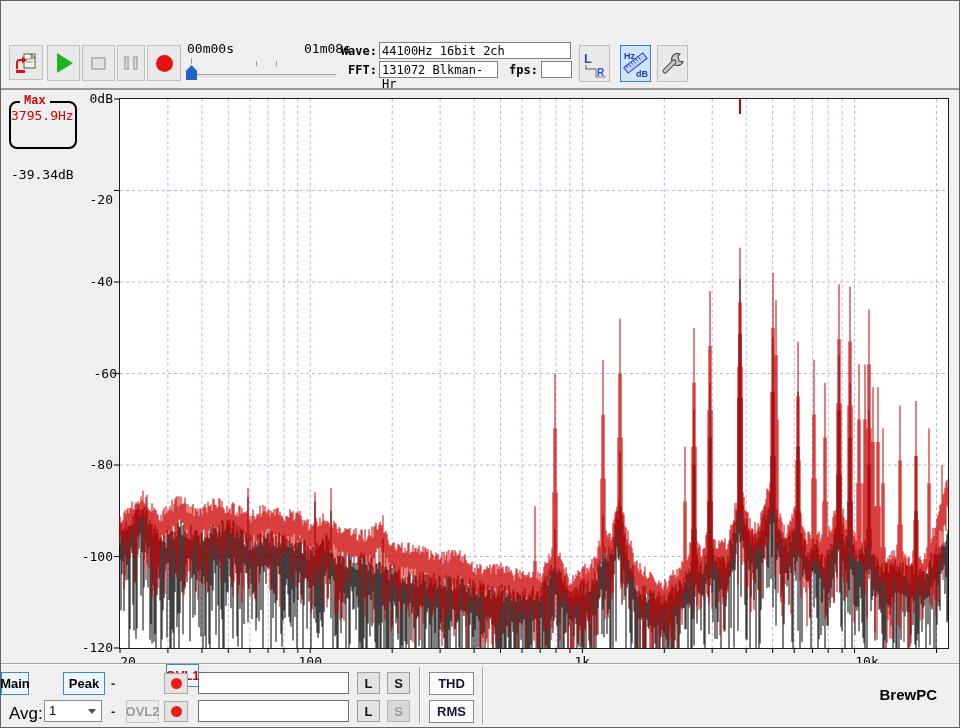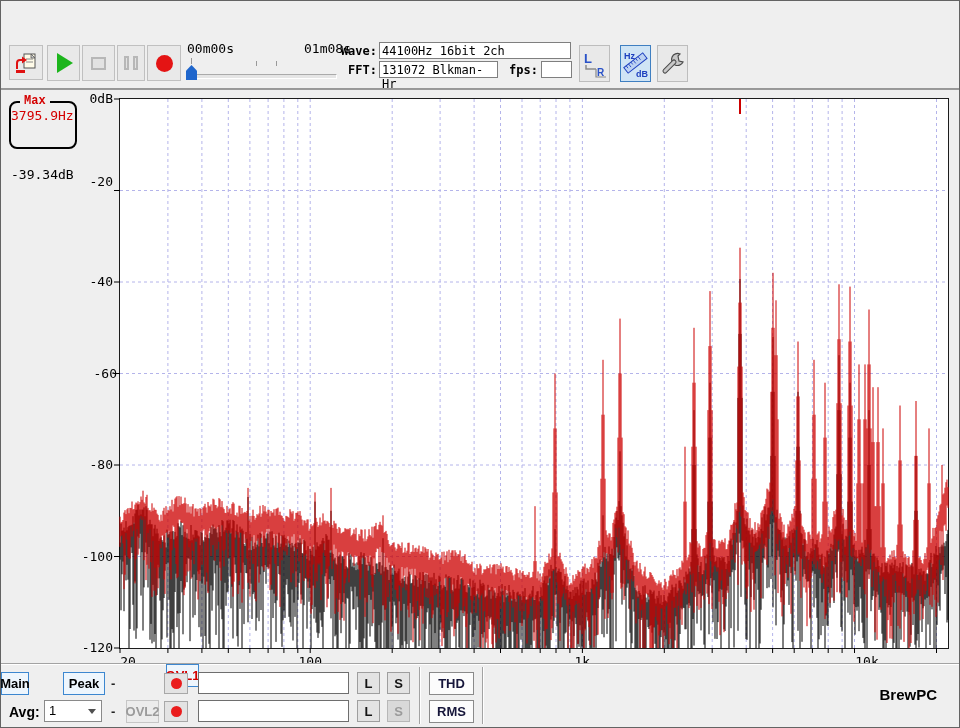--- a/index.html
+++ b/index.html
@@ -54,21 +54,21 @@
   .bbtn { position:absolute; font-size:13px; font-weight:700; display:flex; align-items:center; justify-content:center; }
   .tog { background:#eef6fd; border:1px solid #3c87d0; color:#000; }
   .tog.red { color:#d40000; }
   .tog.off { background:#ececec; border:1px solid #c6c6c6; color:#9b9b9b; }
   .dotbtn { position:absolute; width:24px; height:21px; background:#e3e3e3; border:1px solid #a8a8a8; display:flex; align-items:center; justify-content:center;}
   .dotbtn i { width:11px; height:11px; border-radius:50%; background:#ea1c1c; display:block;}
   .txtfld { position:absolute; width:151px; height:22px; background:#fff; border:1px solid #6e6e6e; font-size:13px; padding:0 3px;}
   .smbtn { background:#e3e3e3; border:1px solid #9e9e9e; color:#141414; }
   .smbtn.off { background:#d9d9d9; border:1px solid #b7b7b7; color:#9b9b9b; }
   .meas { background:#fcfcfc; border:1px solid #8a8a8a; color:#16163a; }
-  .avg-label { position:absolute; font-size:14px; font-weight:700; color:#000;}
+  .avg-label { position:absolute; font-size:17px; font-weight:400; color:#000;}
   .select { position:absolute; background:#fff; border:1px solid #8a8a8a; font-size:13px; padding:2px 4px; }
   .select .chev { position:absolute; right:5px; top:8px; width:0; height:0; border-left:4px solid transparent; border-right:4px solid transparent; border-top:5px solid #505050;}
   .brand { position:absolute; right:22px; top:22px; font-size:15px; font-weight:700; color:#000; }
   .dash { position:absolute; font-size:13px; font-weight:700; color:#222; }
 </style>
 </head>
 <body>
 
 <div class="window">
 
@@ -227,21 +227,21 @@
             <line x1="-6" y1="457.5" x2="0" y2="457.5"></line>
             <line x1="-6" y1="549.0" x2="0" y2="549.0"></line>
           </g>
           <path d="M0 443.6V460.7M1 424.6V511.3M2 431.7V475.3M3 431.4V462.6M4 428.6V512.2M5 432.7V456.5M6 422.1V481.4M7 431.3V465.8M8 428.2V480.7M9 426.9V549.0M10 426.5V530.0M11 426.3V448.4M12 425.7V454.0M13 417.2V505.8M14 424.6V531.6M15 414.5V482.5M16 410.9V539.8M17 410.7V529.4M18 405.7V437.5M19 416.4V449.7M20 410.5V434.8M21 415.4V496.6M22 410.5V453.2M23 410.7V531.6M24 408.4V488.4M25 417.2V453.3M26 407.2V443.6M27 410.6V454.9M28 425.8V488.5M29 425.1V448.0M30 420.8V540.7M31 425.3V524.9M32 425.3V544.4M33 437.2V485.9M34 429.5V542.8M35 425.8V535.0M36 434.5V549.0M37 429.7V496.0M38 434.4V465.8M39 441.9V479.4M40 439.5V501.6M41 438.2V549.0M42 441.1V540.4M43 442.8V511.3M44 436.4V499.0M45 443.5V471.7M46 448.4V465.1M47 430.6V538.6M48 435.6V463.6M49 435.1V500.8M50 432.6V549.0M51 439.9V549.0M52 432.4V530.1M53 432.1V533.8M54 440.3V549.0M55 432.9V493.0M56 438.5V474.7M57 436.9V528.1M58 424.3V514.5M59 427.3V549.0M60 428.4V514.1M61 422.4V482.0M62 436.1V493.3M63 426.2V535.3M64 437.7V490.6M65 432.8V487.6M66 438.6V465.1M67 434.3V483.2M68 439.6V459.2M69 440.0V459.7M70 441.6V542.2M71 426.0V460.8M72 441.2V478.4M73 435.6V518.6M74 438.4V475.5M75 431.1V516.1M76 431.3V492.5M77 431.8V481.0M78 436.5V472.4M79 437.5V528.2M80 446.1V470.9M81 432.8V537.7M82 434.1V484.6M83 441.3V549.0M84 442.7V477.7M85 438.0V537.0M86 438.8V549.0M87 435.6V482.6M88 439.0V492.5M89 439.3V544.8M90 433.7V549.0M91 428.2V486.4M92 435.1V511.7M93 425.5V491.5M94 430.0V461.4M95 428.9V474.4M96 429.9V535.9M97 433.5V466.3M98 438.3V506.5M99 426.1V549.0M100 433.1V462.6M101 437.2V510.4M102 421.0V520.2M103 422.2V549.0M104 432.7V549.0M105 431.2V483.8M106 428.7V506.8M107 421.4V493.4M108 421.5V492.6M109 424.3V459.6M110 420.8V477.5M111 434.4V509.3M112 429.3V487.8M113 420.9V539.5M114 422.0V458.4M115 438.5V465.6M116 431.6V474.1M117 425.4V537.2M118 433.2V547.6M119 438.6V486.2M120 427.6V509.9M121 430.8V473.8M122 429.6V549.0M123 431.7V463.6M124 444.9V525.1M125 446.9V466.0M126 433.0V474.0M127 439.7V474.3M128 398.0V523.3M129 451.2V490.0M130 435.0V470.1M131 451.1V484.7M132 437.9V520.0M133 447.2V495.1M134 449.9V493.3M135 443.6V499.8M136 448.3V531.7M137 445.6V518.8M138 435.6V467.5M139 447.3V522.2M140 434.0V475.4M141 434.8V511.0M142 444.0V467.3M143 447.7V549.0M144 436.7V473.0M145 439.6V466.1M146 439.4V484.8M147 434.4V467.9M148 434.8V467.9M149 444.2V469.5M150 432.6V465.3M151 448.3V549.0M152 432.3V490.7M153 438.8V519.0M154 446.4V494.7M155 448.4V504.1M156 436.7V542.9M157 448.9V501.4M158 443.6V467.1M159 433.7V475.0M160 447.9V475.8M161 444.6V534.8M162 436.1V547.9M163 437.2V521.4M164 435.7V511.5M165 438.9V518.9M166 446.3V485.8M167 440.0V480.1M168 447.9V495.2M169 441.6V517.8M170 444.9V523.3M171 448.5V527.7M172 443.9V490.6M173 446.7V541.5M174 452.1V503.7M175 444.9V517.9M176 443.8V472.4M177 448.1V549.0M178 443.2V500.8M179 444.0V483.9M180 439.3V474.1M181 443.7V495.5M182 454.0V500.6M183 454.5V549.0M184 440.8V506.2M185 442.3V479.0M186 451.2V479.8M187 459.8V529.7M188 447.1V482.5M189 461.4V502.8M190 449.8V488.9M191 451.8V549.0M192 455.7V510.1M193 447.8V486.6M194 457.5V519.6M195 402.6V507.9M196 450.6V523.7M197 443.3V533.6M198 447.2V538.9M199 447.6V534.3M200 445.4V513.6M201 445.1V521.4M202 441.6V527.9M203 439.0V549.0M204 442.1V513.0M205 451.1V477.3M206 435.1V474.2M207 436.7V469.9M208 440.8V499.8M209 440.7V480.1M210 453.7V485.0M211 411.8V519.4M212 453.6V477.3M213 455.1V549.0M214 460.4V481.0M215 458.7V537.3M216 464.6V535.7M217 465.8V549.0M218 457.8V549.0M219 457.3V500.8M220 455.6V494.2M221 464.2V534.2M222 457.2V518.9M223 457.7V503.2M224 460.0V494.2M225 470.1V504.7M226 467.1V549.0M227 468.2V498.9M228 469.4V499.7M229 454.1V549.0M230 460.5V544.7M231 455.4V487.7M232 467.6V492.3M233 463.7V510.5M234 468.4V510.0M235 464.5V487.7M236 471.1V530.8M237 463.4V497.4M238 470.4V508.3M239 457.1V549.0M240 461.3V543.0M241 453.2V549.0M242 465.1V549.0M243 456.3V549.0M244 454.1V539.4M245 458.3V498.7M246 465.8V549.0M247 465.8V549.0M248 471.6V524.6M249 462.8V496.0M250 465.6V537.5M251 458.1V500.8M252 475.1V527.2M253 467.2V492.6M254 475.7V510.4M255 473.9V542.9M256 464.5V549.0M257 464.5V549.0M258 470.0V549.0M259 463.3V526.2M260 463.1V549.0M261 474.5V549.0M262 466.4V523.6M263 439.2V506.1M264 472.3V549.0M265 468.2V510.8M266 467.9V549.0M267 470.5V549.0M268 471.0V549.0M269 481.0V549.0M270 466.0V502.7M271 475.6V549.0M272 469.0V527.7M273 475.7V549.0M274 465.6V502.6M275 471.9V506.4M276 473.8V524.3M277 474.5V518.7M278 472.3V540.6M279 469.6V502.4M280 481.6V549.0M281 484.1V549.0M282 479.8V546.2M283 479.5V549.0M284 482.1V504.9M285 477.8V542.3M286 484.7V549.0M287 485.6V545.1M288 477.6V506.7M289 472.6V549.0M290 475.2V504.1M291 484.4V541.3M292 483.9V514.4M293 480.3V507.8M294 486.5V529.4M295 476.1V549.0M296 477.0V549.0M297 480.6V519.0M298 487.8V517.0M299 479.1V547.2M300 473.3V506.8M301 485.1V506.8M302 481.0V549.0M303 473.0V507.2M304 476.1V549.0M305 482.0V549.0M306 475.1V529.9M307 489.5V513.3M308 475.8V509.3M309 484.0V549.0M310 478.4V525.4M311 481.6V549.0M312 478.3V549.0M313 485.9V511.3M314 473.9V549.0M315 484.6V534.1M316 480.2V549.0M317 489.9V508.4M318 487.0V549.0M319 476.7V549.0M320 477.6V530.7M321 486.1V523.5M322 490.5V532.8M323 488.8V510.2M324 486.3V539.2M325 487.8V549.0M326 475.4V549.0M327 491.4V549.0M328 477.6V549.0M329 477.0V531.1M330 478.8V549.0M331 478.1V522.1M332 490.9V527.6M333 492.4V510.0M334 479.3V510.8M335 489.8V530.0M336 489.4V549.0M337 481.0V523.8M338 476.1V521.5M339 489.6V548.3M340 485.3V549.0M341 479.8V511.4M342 479.0V549.0M343 480.5V511.6M344 486.9V517.1M345 486.2V512.4M346 492.9V549.0M347 493.5V514.7M348 486.0V549.0M349 488.3V549.0M350 479.7V525.9M351 496.8V513.5M352 488.6V549.0M353 481.4V538.0M354 488.1V549.0M355 483.7V531.1M356 496.6V549.0M357 495.2V516.8M358 489.4V548.6M359 498.5V521.8M360 480.7V549.0M361 484.7V549.0M362 486.9V535.0M363 483.9V538.6M364 485.6V533.2M365 498.3V549.0M366 497.4V518.3M367 496.5V522.6M368 485.8V517.1M369 490.9V530.0M370 490.7V518.8M371 499.7V517.9M372 487.9V525.5M373 496.6V549.0M374 491.4V526.5M375 493.5V534.9M376 499.1V549.0M377 497.0V549.0M378 494.1V549.0M379 487.1V549.0M380 497.4V549.0M381 492.6V549.0M382 485.0V549.0M383 491.8V534.7M384 503.2V549.0M385 487.0V549.0M386 498.3V549.0M387 494.1V526.9M388 496.7V538.1M389 486.0V549.0M390 493.2V549.0M391 496.5V549.0M392 501.6V523.1M393 490.8V532.7M394 493.0V549.0M395 499.8V549.0M396 502.7V549.0M397 493.6V534.9M398 492.6V549.0M399 496.1V549.0M400 495.0V523.9M401 496.7V540.7M402 501.1V523.9M403 492.4V549.0M404 497.1V520.6M405 489.1V549.0M406 500.6V549.0M407 500.7V549.0M408 500.2V549.0M409 496.3V549.0M410 494.7V549.0M411 497.4V545.9M412 491.5V549.0M413 487.0V521.5M414 500.9V533.3M415 500.9V520.3M416 496.1V519.7M417 492.5V549.0M418 492.1V549.0M419 502.3V549.0M420 498.0V549.0M421 488.3V518.5M422 496.8V549.0M423 484.0V549.0M424 481.4V532.1M425 477.2V549.0M426 484.3V546.7M427 476.7V549.0M428 486.2V549.0M429 470.4V549.0M430 479.4V549.0M431 465.9V520.5M432 472.1V517.0M433 469.8V534.1M434 470.4V521.8M435 430.1V495.9M436 468.1V495.5M437 473.5V527.3M438 471.9V549.0M439 469.6V549.0M440 472.9V523.9M441 473.1V549.0M442 480.4V508.3M443 485.8V549.0M444 482.4V549.0M445 477.0V534.5M446 490.3V533.4M447 486.8V514.5M448 491.0V549.0M449 498.5V527.6M450 492.9V520.5M451 492.8V549.0M452 500.0V522.3M453 491.0V549.0M454 496.9V537.0M455 488.2V518.8M456 494.1V525.1M457 487.8V549.0M458 490.4V544.8M459 496.4V547.8M460 484.7V526.3M461 481.5V549.0M462 493.8V547.5M463 481.9V549.0M464 479.6V549.0M465 495.6V529.8M466 483.5V549.0M467 492.8V513.4M468 481.5V521.0M469 492.8V541.7M470 493.1V549.0M471 489.4V548.9M472 480.1V549.0M473 480.9V516.4M474 485.4V549.0M475 473.6V516.2M476 480.4V549.0M477 482.6V536.2M478 463.8V509.0M479 466.9V500.4M480 460.5V498.2M481 467.8V490.4M482 462.3V535.1M483 416.3V510.6M484 458.2V538.3M485 447.9V500.4M486 459.6V491.8M487 454.3V534.9M488 462.3V514.5M489 447.4V510.1M490 455.0V549.0M491 455.3V549.0M492 449.7V481.3M493 456.4V549.0M494 438.0V475.6M495 425.2V461.8M496 418.6V542.3M497 412.0V448.3M498 421.0V459.4M499 402.1V461.5M500 352.3V456.3M501 407.2V483.8M502 416.3V505.6M503 423.8V484.7M504 437.3V471.2M505 434.4V497.0M506 457.7V549.0M507 446.3V488.7M508 460.5V484.5M509 461.3V509.7M510 469.9V533.8M511 469.4V549.0M512 471.7V544.3M513 466.2V500.4M514 476.9V512.6M515 488.5V549.0M516 491.2V549.0M517 492.4V549.0M518 497.6V549.0M519 491.9V520.0M520 494.1V549.0M521 495.9V521.0M522 500.4V518.8M523 487.2V549.0M524 495.7V549.0M525 486.3V549.0M526 498.6V549.0M527 503.2V520.7M528 494.3V528.1M529 500.6V530.0M530 490.7V526.9M531 491.5V526.0M532 495.0V533.7M533 493.2V549.0M534 491.5V528.5M535 499.7V544.8M536 504.5V549.0M537 496.8V549.0M538 499.1V525.7M539 491.9V549.0M540 504.6V549.0M541 496.2V538.1M542 506.0V531.2M543 502.9V549.0M544 495.9V533.6M545 501.3V549.0M546 502.1V540.3M547 503.3V549.0M548 497.3V549.0M549 493.7V549.0M550 494.4V523.8M551 491.0V549.0M552 485.6V549.0M553 488.3V549.0M554 497.8V549.0M555 488.2V541.4M556 484.7V517.3M557 493.8V525.6M558 491.6V549.0M559 481.6V549.0M560 481.4V535.0M561 484.1V508.9M562 486.7V510.3M563 489.7V508.7M564 477.8V509.1M565 483.4V530.3M566 472.6V530.2M567 475.7V505.6M568 474.7V549.0M569 469.4V504.2M570 472.6V506.7M571 462.9V549.0M572 430.1V549.0M573 366.0V520.0M574 311.1V546.6M575 366.0V497.9M576 430.1V482.8M577 455.4V524.6M578 459.3V492.2M579 473.0V495.2M580 466.9V494.2M581 463.0V531.4M582 475.2V497.1M583 475.0V496.1M584 471.3V545.6M585 456.8V549.0M586 464.3V485.1M587 455.5V480.4M588 402.6V498.0M589 338.6V535.3M590 283.7V486.6M591 338.6V479.2M592 402.6V493.7M593 448.3V523.2M594 456.5V481.3M595 463.0V539.8M596 461.8V509.7M597 458.1V540.0M598 468.2V523.1M599 458.1V492.4M600 459.0V489.9M601 461.4V549.0M602 458.0V490.7M603 459.3V498.1M604 458.0V530.3M605 463.0V532.0M606 470.0V507.6M607 464.6V491.5M608 457.0V486.9M609 461.9V549.0M610 441.8V477.8M611 439.6V529.2M612 445.7V473.2M613 433.9V470.7M614 422.8V548.5M615 433.9V471.2M616 423.5V455.4M617 412.0V443.6M618 298.9V531.8M619 234.9V434.6M620 180.0V443.6M621 234.9V497.9M622 298.9V441.5M623 406.4V441.8M624 419.2V448.3M625 425.2V505.6M626 427.5V540.1M627 419.6V540.8M628 431.4V462.0M629 431.7V470.6M630 435.4V549.0M631 443.7V498.1M632 430.8V464.3M633 437.7V473.9M634 446.5V500.9M635 435.0V484.6M636 439.1V549.0M637 443.4V469.8M638 437.9V490.8M639 432.2V549.0M640 438.5V544.5M641 429.9V510.8M642 418.4V463.8M643 432.0V499.6M644 415.1V459.1M645 407.5V446.6M646 421.3V438.8M647 415.4V489.2M648 408.7V468.5M649 408.5V488.4M650 392.5V425.1M651 356.9V480.0M652 292.8V457.5M653 237.9V508.4M654 292.8V423.6M655 356.9V490.3M656 418.2V526.4M657 410.7V460.9M658 429.7V451.7M659 430.9V457.8M660 431.0V475.5M661 433.4V498.4M662 440.5V491.5M663 438.5V549.0M664 447.1V525.4M665 438.4V474.0M666 446.4V474.1M667 439.1V487.3M668 452.9V481.4M669 437.2V505.9M670 432.2V467.8M671 443.7V474.1M672 430.7V543.1M673 434.0V549.0M674 429.4V458.2M675 431.1V472.1M676 411.8V481.7M677 347.7V462.4M678 292.8V531.8M679 347.7V457.4M680 411.8V549.0M681 433.8V459.3M682 435.2V542.8M683 446.0V477.7M684 440.1V470.3M685 440.4V475.0M686 457.7V480.2M687 456.8V482.6M688 453.1V482.4M689 460.7V482.2M690 454.5V518.4M691 449.2V549.0M692 452.3V473.8M693 439.8V472.2M694 450.8V508.4M695 445.1V474.9M696 445.5V499.2M697 441.0V518.9M698 448.4V549.0M699 455.6V540.3M700 459.9V479.3M701 455.9V536.2M702 454.7V503.4M703 466.8V527.0M704 468.4V489.9M705 457.8V549.0M706 463.4V516.5M707 451.5V526.5M708 452.1V527.1M709 455.1V493.5M710 449.5V508.7M711 444.8V488.9M712 451.5V498.6M713 445.8V479.8M714 435.5V504.0M715 429.6V465.3M716 427.5V473.4M717 375.2V478.8M718 311.1V452.6M719 256.2V450.6M720 311.1V492.8M721 375.2V528.0M722 435.1V532.5M723 424.7V462.4M724 440.4V501.7M725 447.8V549.0M726 436.8V472.2M727 437.8V483.5M728 402.6V513.7M729 338.6V491.3M730 283.7V515.8M731 338.6V470.6M732 402.6V549.0M733 445.9V476.2M734 445.6V505.2M735 457.3V535.7M736 451.1V508.1M737 457.6V511.7M738 462.4V507.7M739 450.8V532.2M740 454.6V487.9M741 450.6V499.5M742 447.7V523.7M743 453.8V538.9M744 455.9V544.2M745 440.9V549.0M746 448.1V472.5M747 430.1V549.0M748 366.0V470.3M749 311.1V475.4M750 366.0V470.5M751 430.1V512.2M752 456.8V500.9M753 454.8V497.1M754 454.6V491.6M755 457.2V541.7M756 467.9V498.2M757 458.5V492.7M758 461.2V495.7M759 466.9V510.9M760 476.4V508.4M761 468.1V513.7M762 464.2V534.7M763 473.7V549.0M764 473.1V549.0M765 463.5V541.4M766 467.1V549.0M767 464.1V504.2M768 472.9V508.4M769 474.4V506.0M770 465.5V515.8M771 466.8V508.0M772 463.7V498.1M773 469.2V549.0M774 465.7V543.9M775 460.9V493.9M776 472.1V549.0M777 467.0V549.0M778 472.5V493.7M779 468.5V549.0M780 464.1V493.7M781 473.0V540.7M782 467.6V494.1M783 463.1V513.0M784 477.8V495.9M785 476.7V517.6M786 465.4V497.9M787 466.7V512.6M788 482.3V549.0M789 467.9V513.0M790 484.1V547.7M791 466.4V535.8M792 463.9V498.7M793 467.5V526.0M794 475.3V501.4M795 411.8V545.7M796 356.9V549.0M797 411.8V541.5M798 475.8V535.0M799 470.0V548.6M800 473.4V497.1M801 469.5V505.2M802 475.5V533.0M803 472.3V509.3M804 472.2V507.2M805 481.8V500.5M806 475.1V549.0M807 474.2V498.9M808 475.1V525.5M809 463.4V497.5M810 461.0V546.0M811 453.9V487.9M812 468.1V510.4M813 464.9V484.3M814 454.4V549.0M815 455.5V480.8M816 447.0V549.0M817 455.9V525.9M818 456.2V486.4M819 448.1V507.2M820 454.2V511.6M821 447.6V474.8M822 445.6V471.6M823 447.4V470.7M824 443.7V466.6M825 447.2V495.0M826 442.2V478.1M827 435.0V523.5M828 430.9V520.9" stroke="#000000" stroke-width="1" fill="none"></path>
           <path d="M0 417.7V447.9M1 423.4V437.4M2 422.8V436.2M3 421.0V444.4M4 413.6V490.2M5 411.2V475.7M6 415.1V434.0M7 410.3V440.7M8 409.1V457.9M9 414.2V459.7M10 408.9V459.5M11 409.1V427.4M12 402.5V437.6M13 410.4V431.8M14 410.1V423.7M15 405.6V484.4M16 403.5V460.2M17 404.4V430.1M18 402.3V455.7M19 405.1V438.9M20 403.1V419.7M21 397.5V417.0M22 400.8V421.1M23 391.7V418.2M24 403.4V461.2M25 404.7V420.6M26 398.0V481.1M27 395.8V465.8M28 408.9V434.0M29 411.3V469.7M30 411.2V430.4M31 412.6V463.2M32 404.3V497.9M33 411.9V441.9M34 408.7V491.7M35 410.7V468.8M36 410.9V496.7M37 414.6V479.4M38 415.9V489.2M39 420.8V468.3M40 422.4V445.1M41 415.7V449.2M42 421.8V436.6M43 411.8V436.3M44 408.8V480.4M45 415.6V494.9M46 407.2V434.0M47 413.9V432.8M48 410.9V438.7M49 411.6V431.8M50 407.2V471.1M51 410.5V480.4M52 400.8V451.2M53 412.5V426.5M54 405.1V427.9M55 399.6V448.9M56 398.3V465.0M57 397.2V479.3M58 407.8V477.9M59 397.1V420.5M60 406.2V420.7M61 397.6V423.2M62 404.8V424.0M63 405.1V423.8M64 404.1V496.2M65 398.6V488.9M66 404.5V476.7M67 413.5V430.2M68 405.1V472.5M69 413.5V448.3M70 407.5V471.6M71 414.6V479.8M72 407.4V443.8M73 405.0V451.8M74 417.5V465.2M75 409.6V439.8M76 409.4V442.7M77 412.5V439.4M78 409.8V500.5M79 417.0V475.1M80 409.1V482.2M81 410.1V432.4M82 416.3V465.7M83 408.7V431.6M84 407.2V430.1M85 404.8V485.6M86 408.4V435.9M87 413.7V473.6M88 403.0V494.1M89 406.7V432.3M90 407.5V429.2M91 405.4V457.1M92 411.9V426.6M93 399.7V446.1M94 400.5V427.8M95 405.9V461.9M96 406.0V429.9M97 409.2V450.5M98 407.5V427.9M99 399.1V442.8M100 400.3V468.8M101 408.1V481.7M102 402.1V426.3M103 408.4V451.6M104 410.1V467.4M105 413.8V450.7M106 414.1V431.3M107 406.9V434.0M108 413.2V458.9M109 410.4V431.3M110 409.3V434.3M111 414.8V433.5M112 404.9V485.3M113 403.2V497.7M114 404.6V482.7M115 416.0V440.4M116 416.6V432.4M117 413.6V435.6M118 417.6V495.0M119 406.7V481.8M120 406.9V433.5M121 414.9V433.8M122 409.0V503.7M123 414.4V490.1M124 413.5V435.3M125 412.9V443.9M126 414.0V439.5M127 411.9V459.5M128 388.9V483.8M129 421.6V449.4M130 417.0V497.7M131 423.2V442.1M132 416.8V438.2M133 410.7V464.9M134 417.0V436.2M135 420.7V491.7M136 418.8V502.3M137 415.2V441.8M138 416.4V439.4M139 414.5V483.6M140 406.8V447.6M141 417.8V438.8M142 414.5V432.6M143 406.0V468.3M144 412.3V471.5M145 407.2V448.4M146 412.6V433.6M147 414.8V430.0M148 410.8V469.7M149 410.8V429.9M150 417.3V491.1M151 412.0V485.7M152 413.8V450.6M153 413.5V446.2M154 410.2V435.0M155 416.6V464.7M156 409.9V497.2M157 409.4V435.4M158 408.6V443.9M159 416.0V453.6M160 412.7V507.9M161 416.3V436.8M162 416.9V461.2M163 418.9V451.3M164 421.8V448.1M165 422.5V452.4M166 416.9V444.4M167 417.3V456.2M168 417.9V437.3M169 418.8V444.3M170 410.2V446.2M171 412.6V483.3M172 414.5V437.6M173 412.2V474.3M174 421.8V435.2M175 419.8V448.3M176 413.9V488.1M177 413.8V450.0M178 412.3V441.5M179 416.0V462.4M180 412.1V436.2M181 416.7V504.7M182 420.6V445.2M183 426.4V440.3M184 421.3V481.9M185 421.6V456.6M186 424.1V454.9M187 420.5V478.7M188 420.4V488.9M189 431.7V479.4M190 429.6V447.3M191 425.0V514.7M192 427.3V505.9M193 426.3V465.5M194 424.2V445.8M195 393.4V488.8M196 418.9V473.7M197 422.8V482.3M198 428.0V464.4M199 426.3V465.7M200 418.5V463.9M201 426.4V501.1M202 423.4V475.4M203 414.4V453.8M204 421.9V444.4M205 421.5V456.9M206 424.6V484.9M207 421.9V508.3M208 422.6V498.7M209 424.1V467.3M210 427.9V451.6M211 388.9V451.0M212 426.0V470.1M213 428.9V462.1M214 421.8V445.6M215 424.5V514.8M216 424.5V449.7M217 429.8V499.4M218 433.9V512.9M219 428.0V453.3M220 429.2V520.9M221 434.5V505.0M222 433.9V452.4M223 432.9V453.2M224 432.7V521.7M225 429.2V484.4M226 429.8V478.8M227 430.6V456.6M228 429.8V453.3M229 430.5V483.4M230 429.0V454.8M231 437.3V455.7M232 436.0V457.4M233 434.5V458.1M234 430.4V466.8M235 435.1V456.4M236 428.8V457.5M237 441.1V457.0M238 442.1V466.1M239 435.1V470.3M240 437.1V500.5M241 430.4V479.3M242 430.8V458.9M243 439.4V456.8M244 442.4V459.5M245 430.3V517.9M246 442.2V456.9M247 440.2V503.4M248 437.4V464.1M249 430.2V466.9M250 436.0V456.5M251 437.4V476.3M252 427.7V488.0M253 438.7V524.2M254 427.7V459.4M255 427.0V475.0M256 423.9V453.1M257 430.4V449.4M258 430.5V449.9M259 425.8V472.8M260 422.8V448.2M261 425.8V476.1M262 426.6V453.1M263 416.3V506.5M264 433.9V453.9M265 433.0V521.4M266 431.9V509.4M267 434.9V458.8M268 441.1V498.0M269 445.0V463.6M270 447.4V483.8M271 446.4V532.7M272 445.9V466.9M273 443.9V466.3M274 443.3V468.8M275 448.4V490.6M276 451.7V490.9M277 449.7V499.5M278 444.8V534.8M279 445.6V486.3M280 447.0V486.7M281 449.0V511.6M282 443.4V468.0M283 454.1V488.6M284 453.3V476.7M285 448.7V469.4M286 453.7V491.3M287 451.7V468.3M288 443.9V510.7M289 443.7V518.4M290 455.0V470.3M291 453.0V475.7M292 452.6V469.8M293 446.1V543.2M294 453.0V513.9M295 449.3V469.8M296 448.7V520.3M297 452.9V502.0M298 449.7V479.4M299 446.5V510.9M300 454.8V541.3M301 452.3V481.3M302 452.8V509.6M303 447.4V524.7M304 453.7V488.9M305 448.2V473.6M306 449.7V498.0M307 452.6V474.0M308 450.0V498.9M309 460.9V483.4M310 458.7V505.1M311 451.4V497.7M312 454.4V519.1M313 455.8V515.5M314 461.0V486.0M315 457.4V496.3M316 453.5V487.4M317 455.7V494.9M318 454.9V508.5M319 460.7V483.0M320 460.1V482.1M321 458.6V515.6M322 452.9V547.1M323 465.0V529.2M324 452.6V538.9M325 461.3V479.3M326 456.3V478.3M327 452.3V518.1M328 463.2V513.2M329 450.8V479.1M330 460.8V478.7M331 453.7V494.5M332 451.4V509.8M333 451.3V485.5M334 456.9V537.3M335 451.2V529.6M336 453.5V507.8M337 457.5V519.4M338 455.1V517.3M339 455.4V504.2M340 451.4V490.9M341 462.1V478.0M342 457.6V480.6M343 464.0V514.1M344 457.3V507.4M345 455.2V499.0M346 461.0V528.0M347 463.8V549.0M348 465.0V484.6M349 464.3V485.3M350 466.2V487.5M351 465.0V500.8M352 462.7V514.6M353 472.4V501.8M354 473.7V496.0M355 469.2V497.6M356 475.7V513.8M357 465.1V492.1M358 469.4V495.1M359 469.2V500.2M360 464.7V548.0M361 466.5V496.5M362 475.5V494.5M363 474.0V549.0M364 470.3V512.4M365 470.7V491.4M366 470.1V543.5M367 467.2V539.6M368 469.2V549.0M369 469.2V488.8M370 465.4V520.5M371 474.4V492.4M372 468.3V545.2M373 465.9V549.0M374 465.3V528.6M375 465.4V489.0M376 475.3V543.5M377 465.0V519.7M378 470.0V520.3M379 466.3V539.3M380 470.1V501.4M381 464.3V509.6M382 469.5V489.7M383 467.6V495.9M384 473.3V531.6M385 474.0V534.6M386 467.2V491.0M387 467.1V495.8M388 473.0V491.8M389 468.1V503.1M390 472.4V531.7M391 470.9V499.2M392 473.6V500.1M393 476.4V508.5M394 481.2V500.1M395 475.4V523.3M396 469.2V499.8M397 470.0V549.0M398 474.1V496.1M399 478.4V497.1M400 471.3V512.0M401 479.8V497.5M402 473.6V527.1M403 472.0V503.2M404 475.8V512.2M405 476.0V504.6M406 478.0V498.0M407 475.6V544.5M408 476.2V519.1M409 473.1V515.4M410 479.1V499.5M411 478.4V507.2M412 478.2V498.7M413 472.8V497.8M414 462.1V541.8M415 407.2V500.5M416 462.1V549.0M417 479.3V530.9M418 472.4V506.0M419 481.5V549.0M420 474.7V499.8M421 483.2V497.8M422 477.5V501.7M423 474.2V499.7M424 467.8V519.8M425 462.8V549.0M426 464.7V530.0M427 463.8V530.2M428 463.8V484.0M429 454.6V478.6M430 460.5V477.1M431 457.8V541.1M432 449.4V529.2M433 393.4V471.8M434 329.4V470.9M435 274.5V518.5M436 329.4V469.6M437 393.4V483.4M438 457.3V504.7M439 457.6V491.4M440 453.8V541.9M441 460.3V508.3M442 462.5V497.6M443 464.7V494.5M444 469.9V488.3M445 474.9V500.6M446 468.3V494.0M447 474.6V506.5M448 477.8V549.0M449 486.4V500.1M450 485.5V505.8M451 483.8V549.0M452 485.4V549.0M453 476.1V512.7M454 482.1V549.0M455 479.8V506.2M456 475.1V501.9M457 477.0V505.1M458 471.2V545.1M459 472.7V504.2M460 472.9V531.2M461 478.5V508.9M462 469.9V535.2M463 467.3V495.8M464 468.2V549.0M465 464.6V531.4M466 474.9V490.3M467 468.8V518.1M468 469.9V522.3M469 473.2V528.1M470 467.9V546.1M471 465.1V490.4M472 460.1V489.5M473 468.8V494.7M474 457.8V548.3M475 459.6V536.9M476 458.6V487.6M477 459.5V473.6M478 448.1V535.7M479 441.8V499.5M480 446.3V464.9M481 379.7V461.2M482 315.7V463.1M483 260.8V458.8M484 315.7V453.2M485 379.7V519.8M486 431.3V454.4M487 435.8V454.0M488 438.5V519.0M489 434.3V455.1M490 434.5V477.3M491 441.5V494.0M492 438.0V500.4M493 423.9V493.7M494 420.5V449.7M495 413.8V459.2M496 412.3V429.1M497 407.7V438.3M498 338.6V453.5M499 274.5V428.7M500 219.6V445.6M501 274.5V489.7M502 338.6V488.3M503 413.2V450.1M504 415.2V500.9M505 427.3V485.3M506 428.5V460.3M507 439.9V461.2M508 431.4V480.7M509 444.6V462.1M510 446.5V510.5M511 441.8V480.2M512 448.8V470.2M513 453.9V482.4M514 462.9V476.7M515 466.5V488.4M516 462.8V524.4M517 461.6V486.5M518 469.5V499.2M519 472.7V495.4M520 464.0V549.0M521 470.4V511.3M522 475.4V505.3M523 477.3V549.0M524 472.4V510.5M525 467.7V549.0M526 477.5V494.2M527 480.0V495.2M528 479.3V495.7M529 478.5V497.9M530 473.0V549.0M531 473.8V549.0M532 476.0V549.0M533 477.8V549.0M534 480.2V528.0M535 482.5V518.1M536 483.9V507.2M537 486.4V521.5M538 484.6V549.0M539 481.4V536.5M540 484.6V531.9M541 483.2V509.3M542 488.6V509.6M543 490.9V549.0M544 486.4V521.0M545 479.8V536.7M546 482.8V507.3M547 490.4V504.5M548 487.3V525.1M549 481.6V545.2M550 476.8V529.1M551 475.6V539.9M552 477.2V501.7M553 471.2V549.0M554 475.7V508.6M555 476.0V508.8M556 479.2V497.1M557 470.1V549.0M558 477.2V506.8M559 469.4V489.3M560 468.3V520.6M561 470.6V506.7M562 461.7V525.9M563 463.5V494.3M564 402.6V491.6M565 347.7V480.5M566 402.6V495.4M567 461.3V484.3M568 458.4V484.6M569 455.7V509.1M570 443.1V467.6M571 444.3V475.7M572 347.7V493.4M573 283.7V474.4M574 228.8V513.7M575 283.7V486.6M576 347.7V487.3M577 442.2V506.9M578 448.5V466.2M579 444.4V510.8M580 446.7V481.7M581 457.5V508.9M582 457.7V476.3M583 450.0V474.8M584 448.9V500.5M585 448.9V470.9M586 436.1V459.3M587 433.2V494.6M588 311.1V485.7M589 247.1V505.1M590 192.1V443.9M591 247.1V462.4M592 311.1V510.0M593 440.7V473.2M594 440.0V467.1M595 440.8V465.4M596 449.2V468.2M597 450.2V472.6M598 449.3V468.5M599 441.7V502.8M600 444.6V536.2M601 442.6V481.5M602 440.8V470.5M603 442.9V505.2M604 443.8V533.2M605 439.3V488.7M606 450.3V500.0M607 450.1V470.5M608 445.3V493.8M609 441.5V473.2M610 430.7V476.7M611 425.8V450.6M612 426.0V460.6M613 424.6V440.9M614 421.0V435.8M615 404.2V463.6M616 410.3V426.0M617 403.5V429.5M618 267.6V485.9M619 203.6V413.2M620 148.7V407.2M621 203.6V417.6M622 267.6V465.6M623 393.5V449.5M624 398.1V462.3M625 411.0V464.6M626 411.9V489.1M627 413.2V499.8M628 413.5V487.5M629 428.8V443.5M630 419.1V443.9M631 431.4V512.9M632 428.8V448.2M633 430.3V480.5M634 434.9V510.7M635 423.1V453.0M636 433.6V452.2M637 431.1V451.8M638 424.3V450.1M639 428.1V446.5M640 425.5V444.6M641 413.6V499.3M642 411.6V434.6M643 410.8V449.5M644 407.3V444.9M645 405.1V460.5M646 399.8V448.0M647 389.6V465.8M648 390.6V427.7M649 392.7V439.9M650 383.6V415.5M651 292.8V408.6M652 228.8V412.3M653 173.8V400.3M654 228.8V415.6M655 256.2V476.3M656 201.3V423.6M657 256.2V445.0M658 320.3V494.1M659 419.7V435.0M660 414.3V441.3M661 418.1V503.2M662 422.8V517.4M663 433.1V449.7M664 425.6V505.8M665 440.4V484.9M666 439.6V457.2M667 434.6V465.6M668 425.3V478.7M669 427.5V449.0M670 421.6V446.0M671 422.6V514.8M672 414.8V468.2M673 418.6V439.2M674 409.9V454.1M675 407.0V475.6M676 361.4V431.0M677 297.4V427.5M678 242.5V455.6M679 297.4V453.7M680 361.4V481.8M681 414.5V498.9M682 426.7V460.0M683 428.1V444.5M684 430.7V488.5M685 433.4V452.4M686 441.3V493.5M687 444.8V527.2M688 433.2V459.8M689 432.7V488.7M690 435.6V519.6M691 440.0V478.7M692 379.7V462.3M693 315.7V459.3M694 260.8V465.3M695 315.7V449.3M696 379.7V469.6M697 435.6V461.4M698 434.4V462.4M699 432.4V470.7M700 443.1V458.3M701 439.4V475.4M702 435.3V483.8M703 402.6V474.8M704 338.6V465.9M705 283.7V520.1M706 338.6V514.5M707 402.6V467.8M708 437.9V487.9M709 427.6V453.7M710 431.6V504.1M711 433.4V448.2M712 430.2V461.8M713 418.1V450.4M714 412.1V501.7M715 415.3V439.9M716 410.7V450.2M717 304.2V493.2M718 240.2V442.1M719 185.3V440.5M720 240.2V494.3M721 304.2V463.0M722 416.5V478.6M723 410.0V440.2M724 418.6V482.0M725 430.2V455.8M726 421.0V498.2M727 429.8V498.4M728 306.5V480.9M729 242.5V436.7M730 187.6V432.7M731 242.5V456.8M732 306.5V458.3M733 430.9V449.2M734 437.2V522.7M735 433.9V457.6M736 441.9V460.7M737 384.3V459.1M738 320.3V459.5M739 265.4V464.2M740 320.3V463.4M741 384.3V467.0M742 443.5V457.9M743 384.3V460.5M744 320.3V490.5M745 265.4V495.3M746 320.3V449.2M747 329.4V518.8M748 265.4V445.4M749 210.5V479.9M750 265.4V453.9M751 329.4V450.8M752 343.1V487.9M753 288.2V471.6M754 343.1V463.1M755 407.2V533.3M756 407.2V470.0M757 343.1V540.7M758 288.2V472.8M759 343.1V473.4M760 407.2V484.8M761 448.3V510.7M762 384.3V482.4M763 329.4V477.9M764 384.3V480.4M765 448.3V497.5M766 463.8V480.4M767 462.3V544.0M768 459.0V521.1M769 460.4V491.0M770 455.6V539.5M771 460.3V527.0M772 451.7V539.8M773 458.0V476.0M774 451.2V503.5M775 457.9V474.2M776 459.5V481.9M777 445.8V493.2M778 425.5V526.9M779 361.4V486.9M780 306.5V529.6M781 361.4V511.2M782 425.5V495.6M783 452.4V474.4M784 458.6V542.9M785 455.0V479.1M786 458.2V478.5M787 466.2V492.1M788 458.9V498.5M789 457.7V549.0M790 465.4V515.8M791 467.8V544.0M792 464.8V479.5M793 451.4V502.8M794 420.9V515.0M795 356.9V496.8M796 302.0V494.6M797 356.9V475.5M798 420.9V490.7M799 459.2V480.9M800 458.1V521.4M801 461.0V476.6M802 464.0V498.5M803 465.1V520.1M804 460.2V485.5M805 454.1V495.4M806 460.0V491.9M807 448.3V470.9M808 384.3V468.6M809 329.4V497.1M810 384.3V505.8M811 443.9V463.9M812 439.5V507.8M813 428.9V495.9M814 437.1V479.0M815 429.0V500.8M816 428.3V517.9M817 419.6V470.3M818 416.2V503.6M819 412.5V460.8M820 406.2V431.8M821 404.8V465.9M822 366.0V432.4M823 395.4V481.0M824 394.3V426.6M825 388.7V425.4M826 383.2V431.8M827 380.6V406.5M828 388.2V408.8" stroke="#cc0000" stroke-width="1" fill="none"></path>
           <line x1="620.0" y1="0" x2="620.0" y2="15" stroke="#cc0000" stroke-width="2"></line>
         </svg>
     </div>
     <div id="ylabels">
         <div class="ylab" style="top: 1px; left: 4px;">0dB</div>
-        <div class="ylab" style="top: 84px; left: 4px;">-20</div>
+        <div class="ylab" style="top: 102px; left: 4px;">-20</div>
         <div class="ylab" style="top: 184px; left: 4px;">-40</div>
         <div class="ylab" style="top: 275.5px; left: 8px;">-60</div>
         <div class="ylab" style="top: 367px; left: 4px;">-80</div>
         <div class="ylab" style="top: 458.5px; left: 4px;">-100</div>
         <div class="ylab" style="top: 550px; left: 4px;">-120</div>
       </div>
     <div id="xlabels">
         <div class="xlab" style="left: 127px; top: 564px;">20</div>
         <div class="xlab" style="left: 309.229px; top: 564px;">100</div>
         <div class="xlab" style="left: 581.384px; top: 564px;">1k</div>

